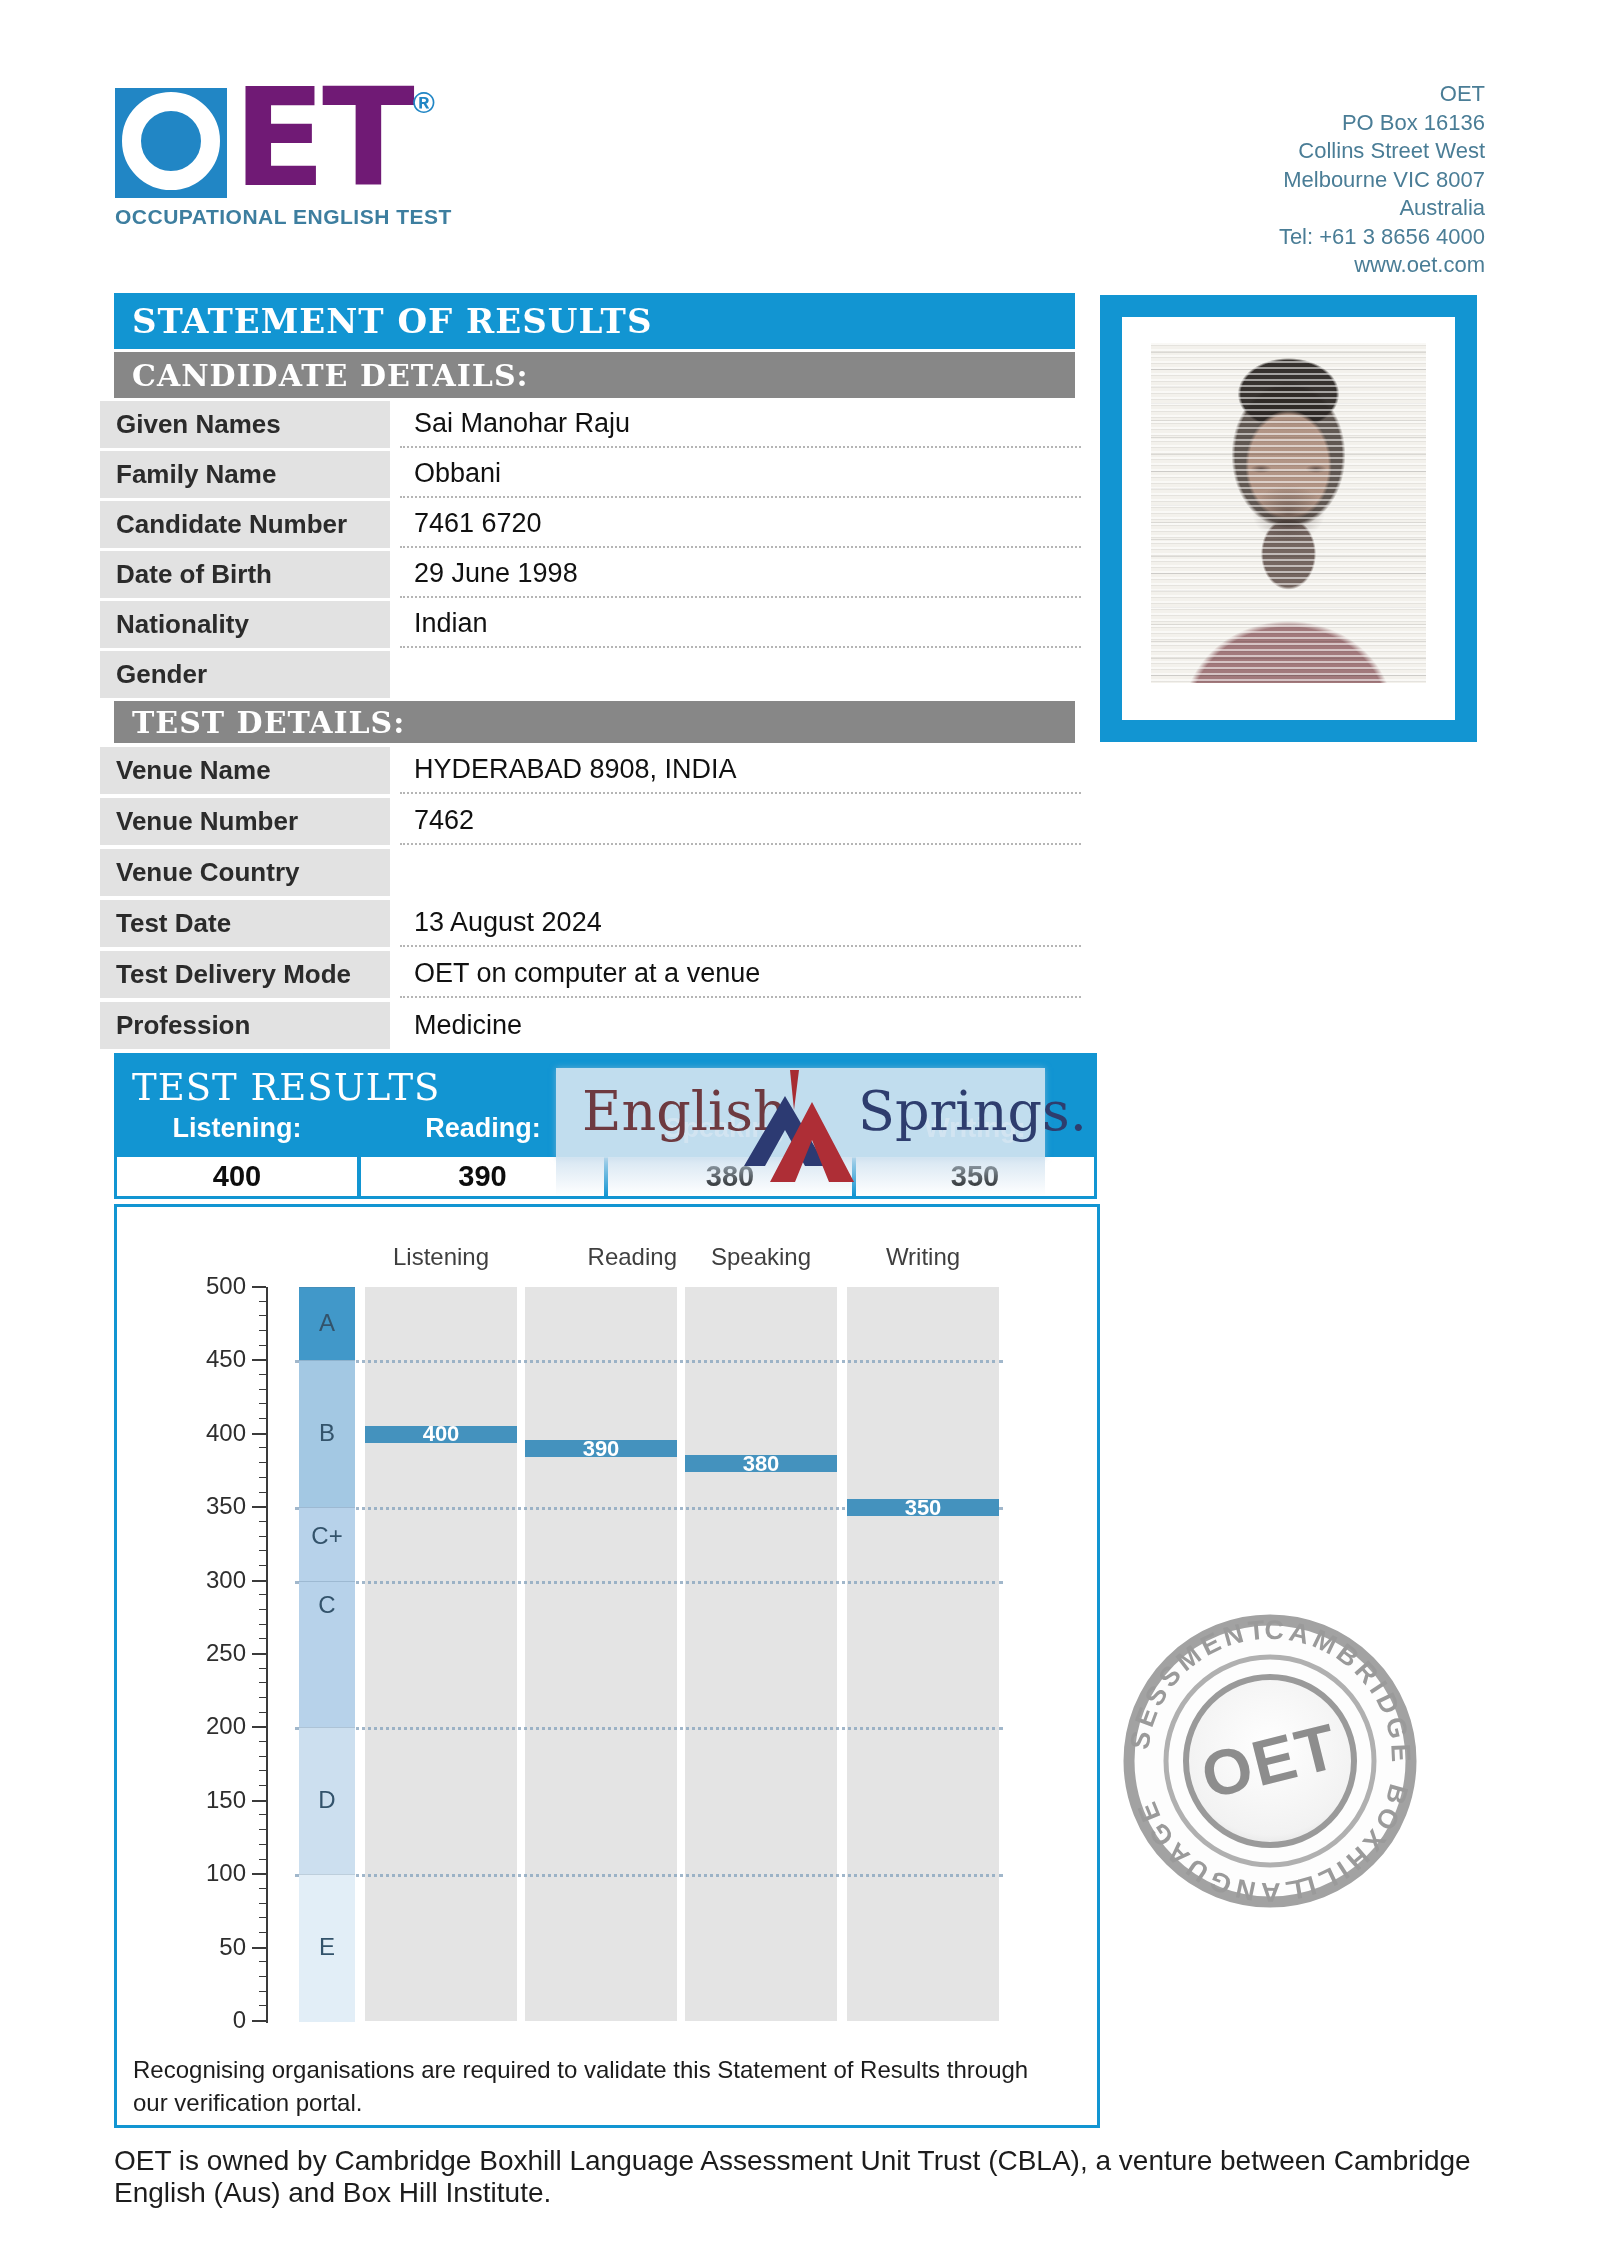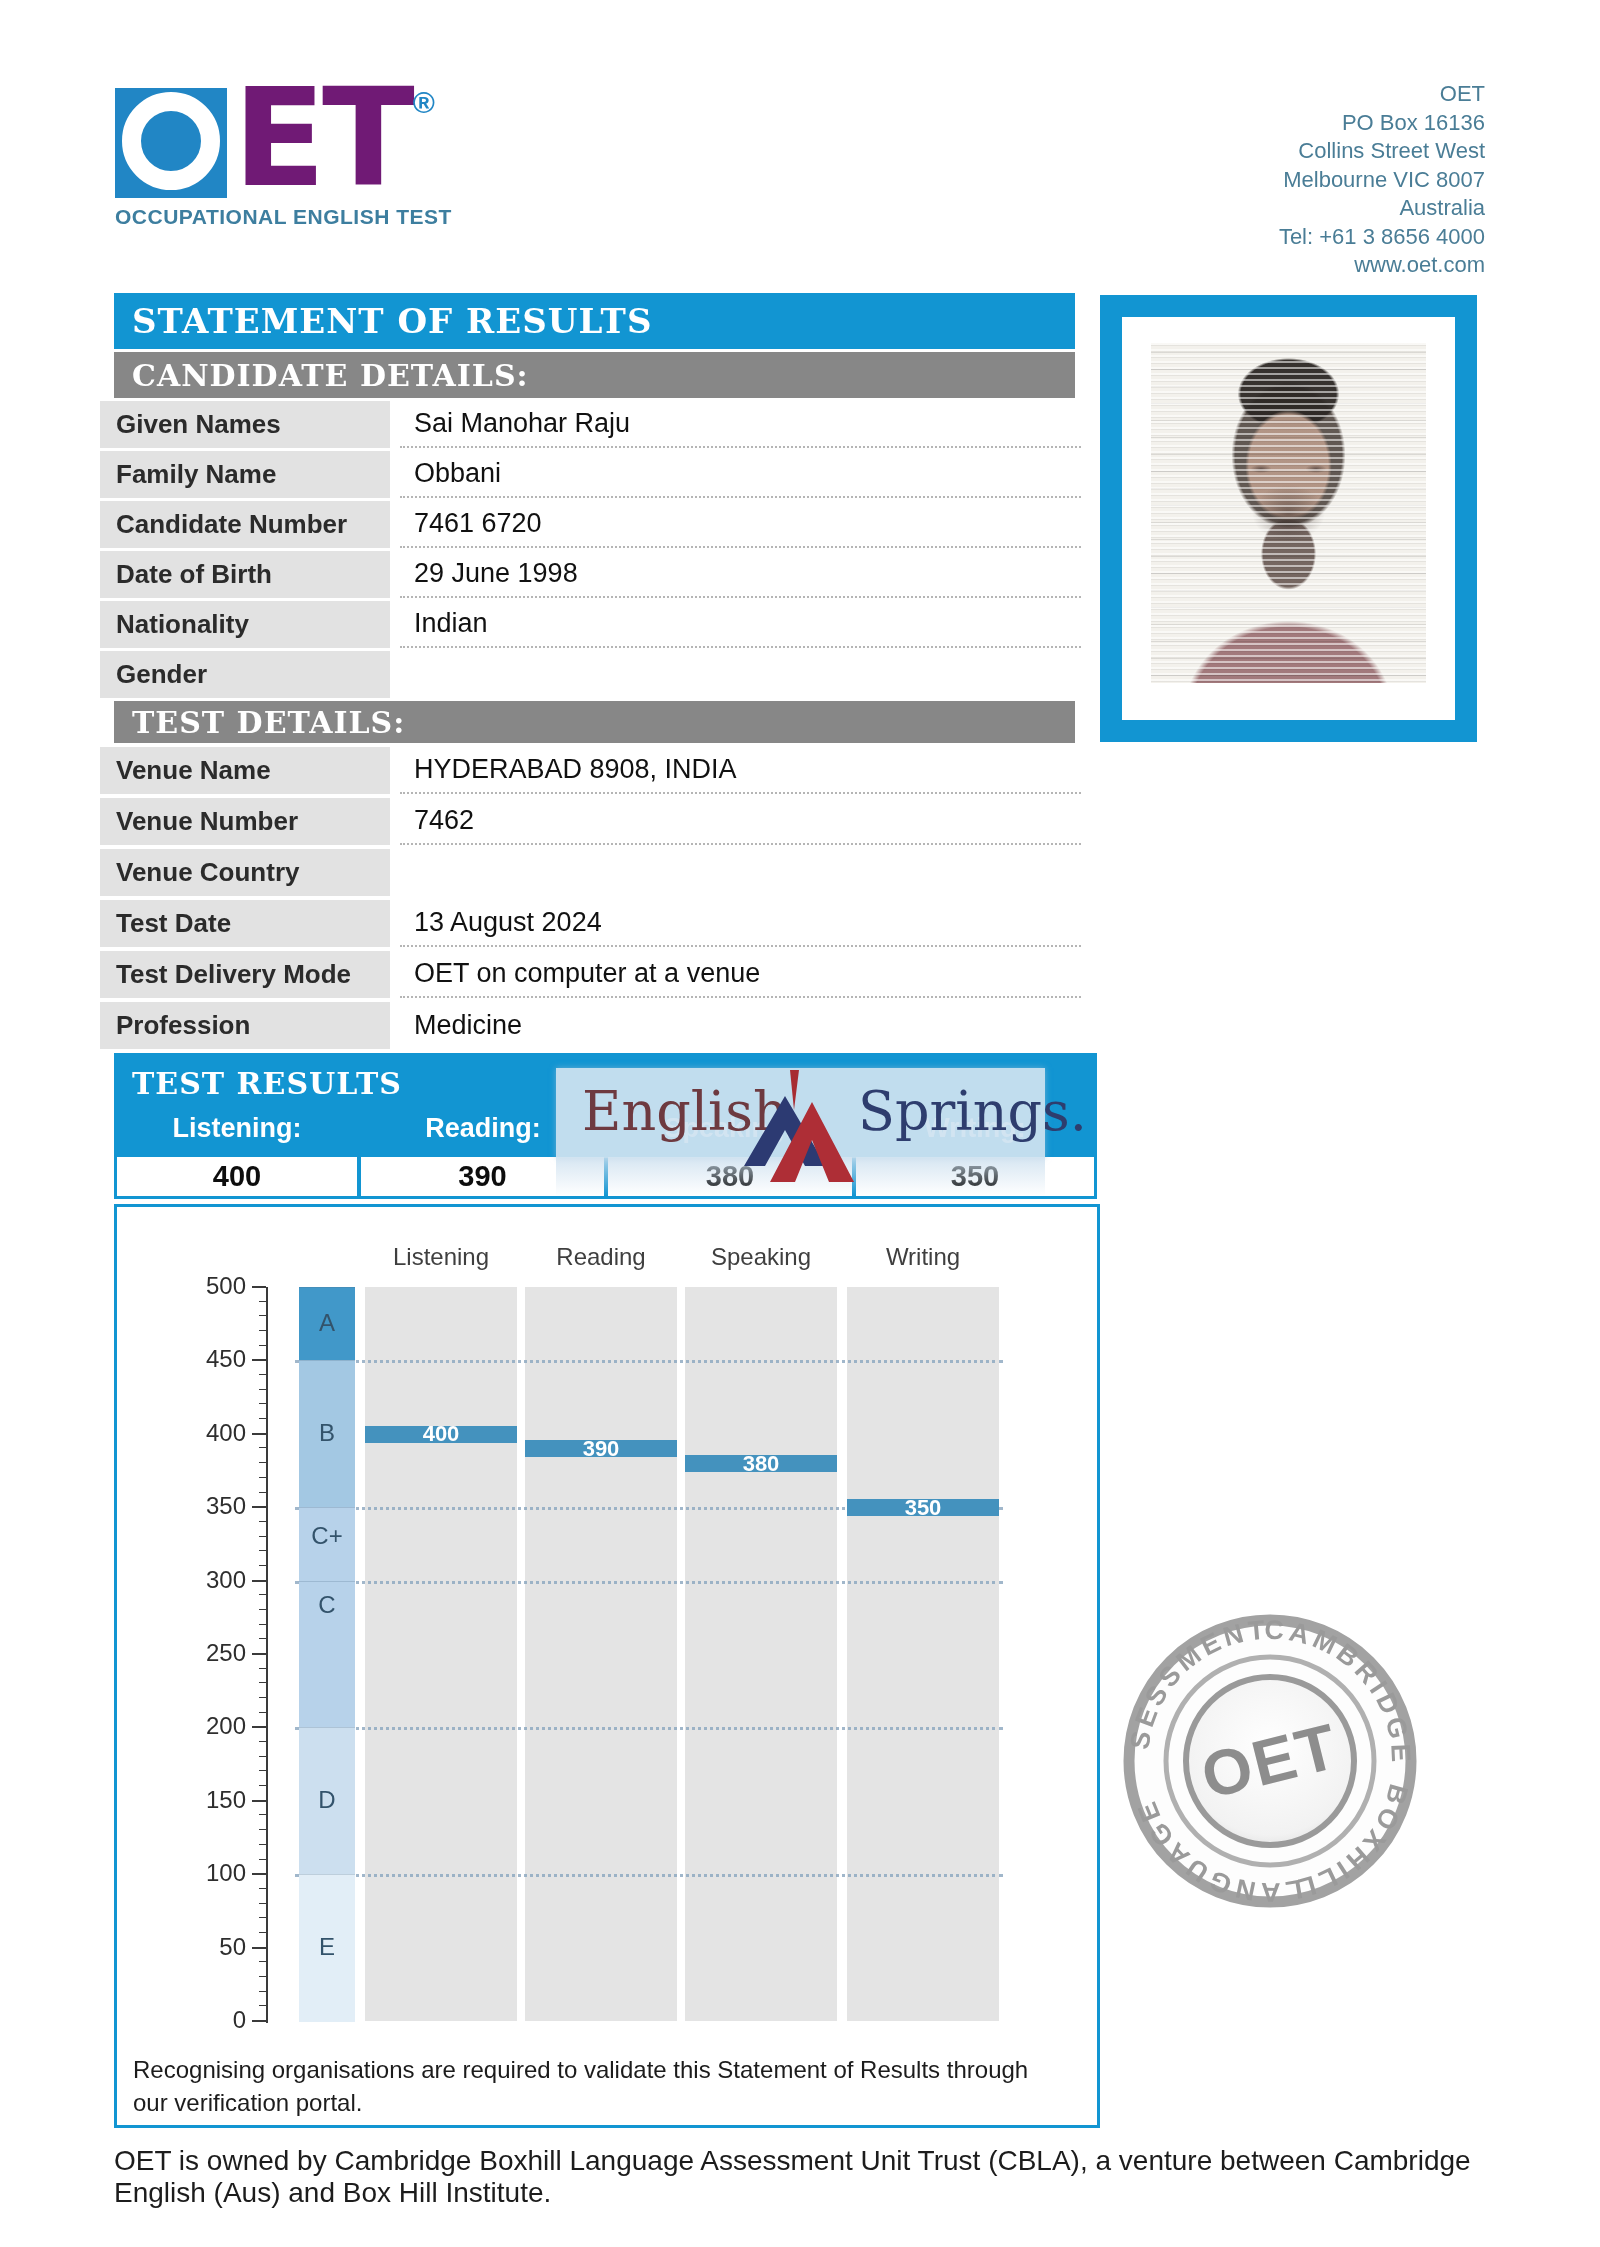--- a/index.html
+++ b/index.html
@@ -51,21 +51,21 @@
       radial-gradient(ellipse 46px 60px at 50% 62%, rgba(95,78,72,.85) 55%, transparent 60%),
       radial-gradient(ellipse 165px 150px at 50% 110%, rgba(148,100,104,.85) 60%, transparent 64%);}
   .photo .scan{position:absolute;inset:0;
     background:
       repeating-linear-gradient(180deg, rgba(255,255,255,.55) 0 2px, rgba(0,0,0,.06) 2px 3px, transparent 3px 6px),
       repeating-linear-gradient(180deg, transparent 0 9px, rgba(0,0,0,.10) 9px 10px, transparent 10px 17px);}
 
   
   .results-band{position:absolute;left:114px;top:1053px;width:983px;height:146px;background:#1295d2;}
   .results-title{position:absolute;left:18px;top:13px;color:#fff;font-family:"DejaVu Serif",serif;
-                 font-weight:700;font-size:30px;letter-spacing:1px;}
+                 font-weight:400;font-size:37px;letter-spacing:1px;}
   .skill-label{position:absolute;top:60px;width:246px;text-align:center;color:#fff;
                font-weight:700;font-size:27px;}
   .score-row{position:absolute;left:0px;top:104px;width:983px;height:42px;background:#1295d2;}
   .score-cell{position:absolute;top:0;height:39px;background:#fff;display:flex;align-items:center;
               justify-content:center;font-weight:700;font-size:29px;color:#0d0d0d;}
 
   
   .wm-box{position:absolute;left:556px;top:1068px;width:489px;height:90px;
           background:rgba(207,226,240,.93);box-shadow:0 0 6px rgba(160,190,215,.6);z-index:30;}
   .wm-fade{position:absolute;left:556px;top:1158px;width:489px;height:38px;z-index:30;
@@ -202,21 +202,21 @@
   <svg class="wm-arrow" width="130" height="128" viewBox="0 0 130 128">
     <polygon points="62,0 71,0 66,40" fill="#a72c32"></polygon>
     <polygon points="16,96 57,26 98,96 77,96 57,60 37,96" fill="#2c3a72"></polygon>
     <polygon points="42,112 84,32 126,112 101,112 84,70 67,112" fill="#ae2e36"></polygon>
   </svg>
 
   <div class="chart-box" id="chart-box">
     <div class="verify">Recognising organisations are required to validate this Statement of Results through our verification portal.</div>
   <div class="col-header" style="left: 248px;">Listening</div>
       <div class="chart-col" style="left: 248px; top: 80px; height: 734px; background: rgb(228, 228, 228);"></div>
-      <div class="col-header" style="left: 408px;">Reading</div>
+      <div class="col-header" style="left: 408px; text-align: right;">Reading</div>
       <div class="chart-col" style="left: 408px; top: 80px; height: 734px; background: rgb(228, 228, 228);"></div>
       <div class="col-header" style="left: 568px;">Speaking</div>
       <div class="chart-col" style="left: 568px; top: 80px; height: 734px; background: rgb(228, 228, 228);"></div>
       <div class="col-header" style="left: 730px;">Writing</div>
       <div class="chart-col" style="left: 730px; top: 80px; height: 734px; background: rgb(228, 228, 228);"></div>
       <div class="grade-band" style="top: 80px; height: 73.4px; background: rgb(65, 152, 201); border-top: 1px solid rgba(80, 110, 140, 0.25);"></div>
       <div class="grade-label" style="top: 101.7px;">A</div>
       <div class="gridline" style="top: 153.4px;"></div>
       <div class="grade-band" style="top: 153.4px; height: 146.8px; background: rgb(163, 200, 227); border-top: 1px solid rgba(80, 110, 140, 0.25);"></div>
       <div class="grade-label" style="top: 211.8px;">B</div>

